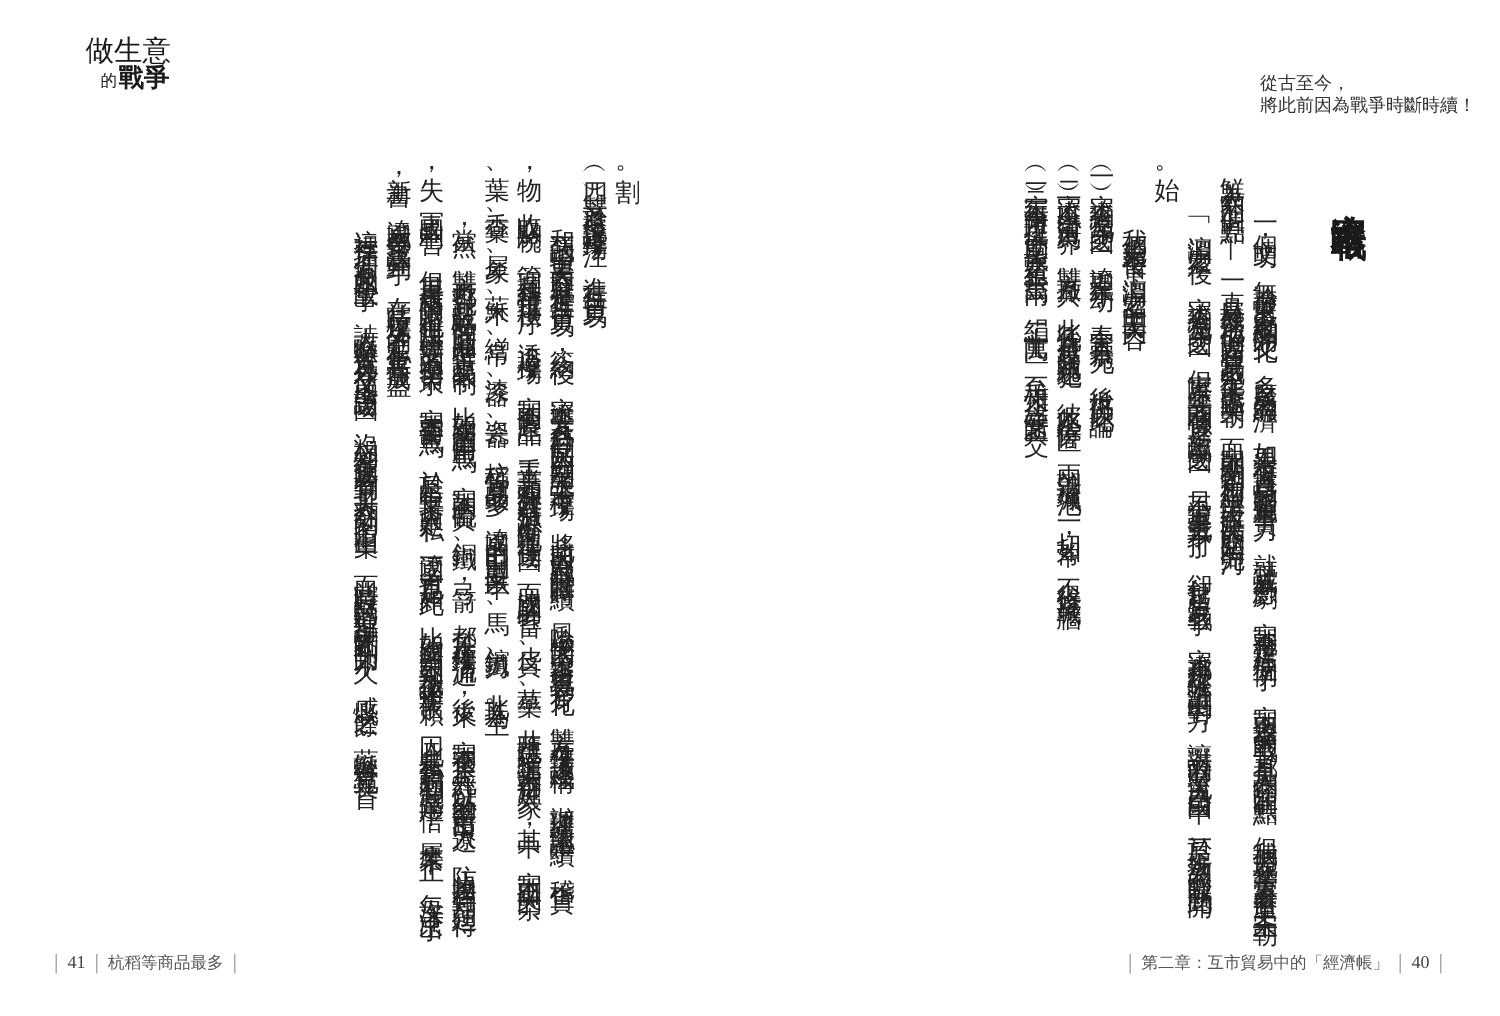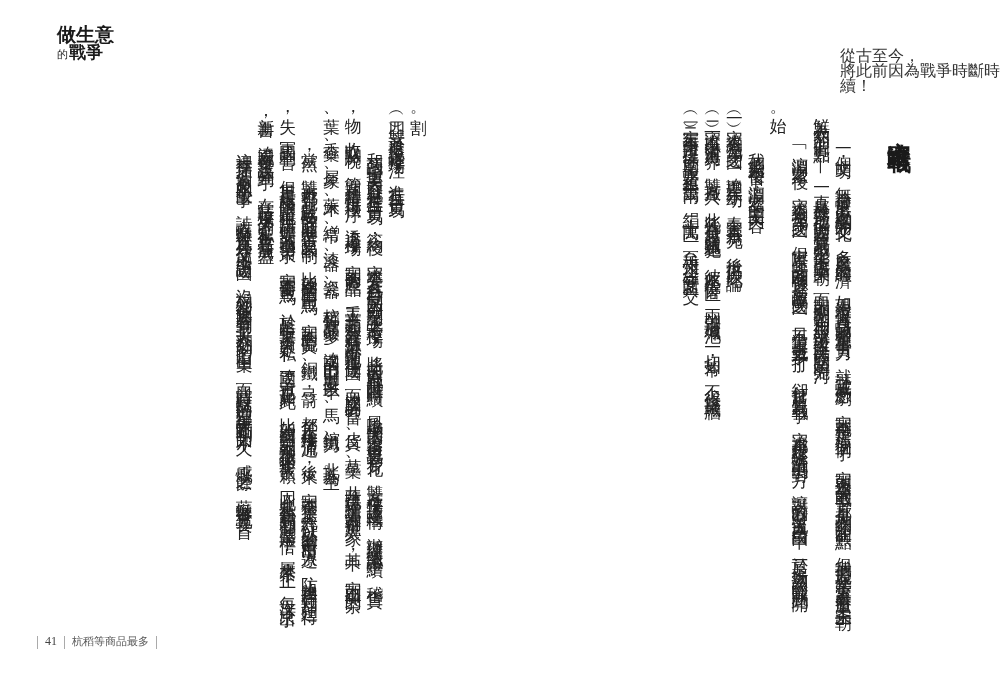--- a/index.html
+++ b/index.html
@@ -3,25 +3,25 @@
 <meta charset="utf-8">
 <style>
   html, body { margin:0; padding:0; background:#ffffff; }
   body { width:1000px; height:677px; position:relative; overflow:hidden;
          font-family: "DejaVu Serif", "Liberation Serif", serif; color:#1a1a1a; }
   .page { position:absolute; top:0; height:677px; }
   .page.left { left:0; width:500px; }
   .page.right { left:500px; width:500px; }
 
   .book-logo { position:absolute; left:57px; top:25px; line-height:1; }
-  .book-logo .l1 { font-size:19px; font-weight:bold; letter-spacing:0px; display:block; }
-  .book-logo .l2 { font-size:17px; font-weight:bold; display:block; margin-top:0px; }
+  .book-logo .l1 { font-size:19px; font-weight:normal; letter-spacing:0px; display:block; }
+  .book-logo .l2 { font-size:17px; font-weight:bold; display:block; margin-left:10px; margin-top:0px; }
   .book-logo .l2 .small { font-size:11px; font-weight:normal; margin-right:1px; }
 
-  .tagline { position:absolute; left:340px; top:48px; font-size:16px; line-height:15px; color:#333; }
+  .tagline { position:absolute; left:340px; top:48px; font-size:12px; line-height:15px; color:#333; }
 
   .chapter-title { position:absolute; left:383px; top:122px; writing-mode:vertical-rl;
                    font-size:24px; font-weight:bold; letter-spacing:3px; color:#1a1a1a; }
 
   .body-text { position:absolute; top:105px; height:500px; writing-mode:vertical-rl;
                font-size:16.8px; line-height:21.8px; letter-spacing:3.55px; color:#222; }
   .body-text p { margin:0; padding:0; }
   .body-text p.indent { text-indent:2em; }
   .body-text p.item { text-indent:0; }
 
@@ -70,13 +70,20 @@
 
   <div class="body-text">
     <p class="indent">一個文明，無論發展出多麼絢爛的文化、多麼昌盛的經濟，如果沒有保護自身的相應軍事實力，就註定成為悲劇，宋朝就是這樣一個例子。宋朝與遼金的戰爭一直都是人們關注的焦點，但我們現在要帶大家看看歷史上宋王朝鮮為人知的一個亮點——一直處於優勢地位的遼國在貿易戰中從未能贏過宋朝，而宋朝則開創了利用經濟手段解決民族問題的先河。</p>
     <p class="indent">「澶淵之盟」後，宋遼約為兄弟之國，但實際上雙方的關係還是「敵屬之國」，只不過軍事戰爭不打了，卻打起了貿易戰爭。宋遼都想從經濟上削弱對方，讓對方的財富流入自己國中，於是一場激烈的暗戰就此開始。</p>
     <p class="indent">我們先來複習一下「澶淵之盟」的主要內容：</p>
     <p class="item">（一）宋遼約為兄弟之國，遼聖宗年幼，奉宋真宗為兄，後世仍以此論。</p>
     <p class="item">（二）宋遼以白溝河為界，雙方撤兵；此後凡有越界盜賊逃犯，彼此不得停匿；兩朝沿邊城池，一切如常，不得修築城牆。</p>
     <p class="item">（三）宋每年向遼提供「助軍旅之費」銀十萬兩，絹二十萬匹，至雄州（今雄安新區）交</p>
   </div>
 
+  <div class="footer">
+    <span class="sep"></span>
+    <span>第二章：互市貿易中的「經濟帳」</span>
+    <span class="sep"></span>
+    <span class="num">40</span>
+    <span class="sep"></span>
+  </div>
 </div>
 
 </body></html>

